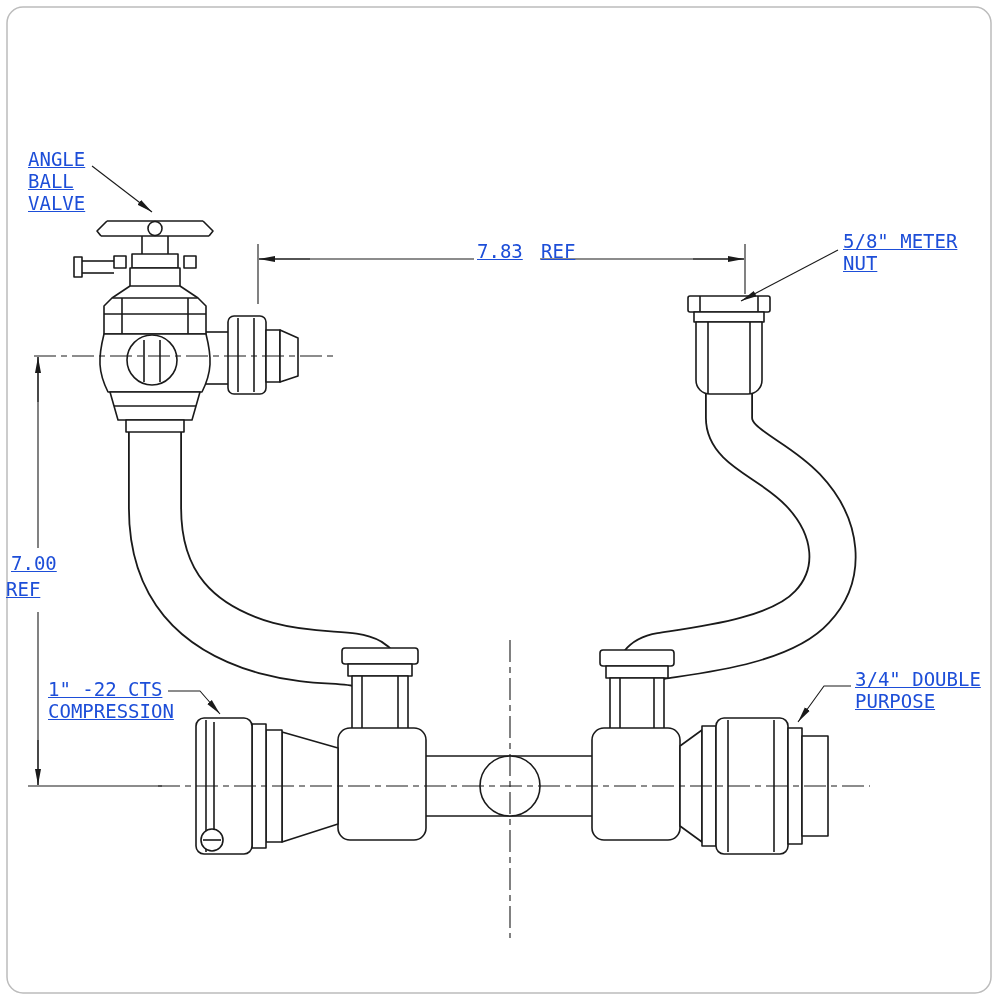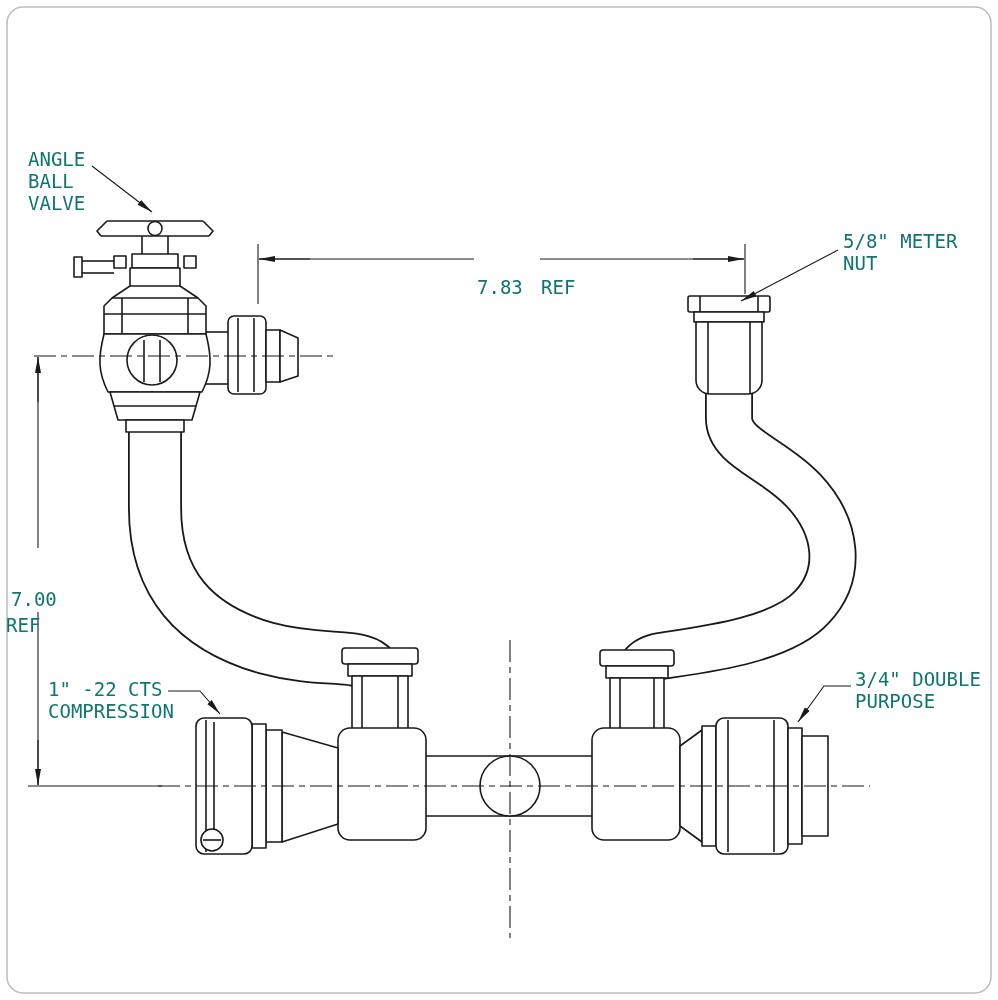--- a/index.html
+++ b/index.html
@@ -4,25 +4,26 @@
 <style>
   * { box-sizing: border-box; }
   html,body { margin:0; padding:0; background:#ffffff; }
   body { font-family:"DejaVu Sans Mono","Liberation Mono",monospace; }
   .stage { position:relative; width:998px; height:1000px; background:#ffffff; overflow:hidden; }
   svg.art { position:absolute; left:0; top:0; }
   .label {
     position:absolute;
     font-size:19px;
     line-height:22px;
-    color:#0f766e;
+    color:#1d4ed8;
     white-space:pre-line;
     letter-spacing:0px;
+    text-decoration:underline;
   }
-  .dim { font-size:19px; line-height:22px;margin-top:36px; }
+  .dim { font-size:19px; line-height:22px; }
 </style>
 </head>
 <body>
 
 <div class="stage">
 
   <svg class="art" width="998" height="1000" viewBox="0 0 998 1000">
     <defs>
       <marker id="arw" viewBox="0 0 16 8" refX="16" refY="4" markerWidth="16" markerHeight="8" markerUnits="userSpaceOnUse" orient="auto">
         <path d="M 0 1 L 16 4 L 0 7 Z" fill="#1a1a1a"></path>

